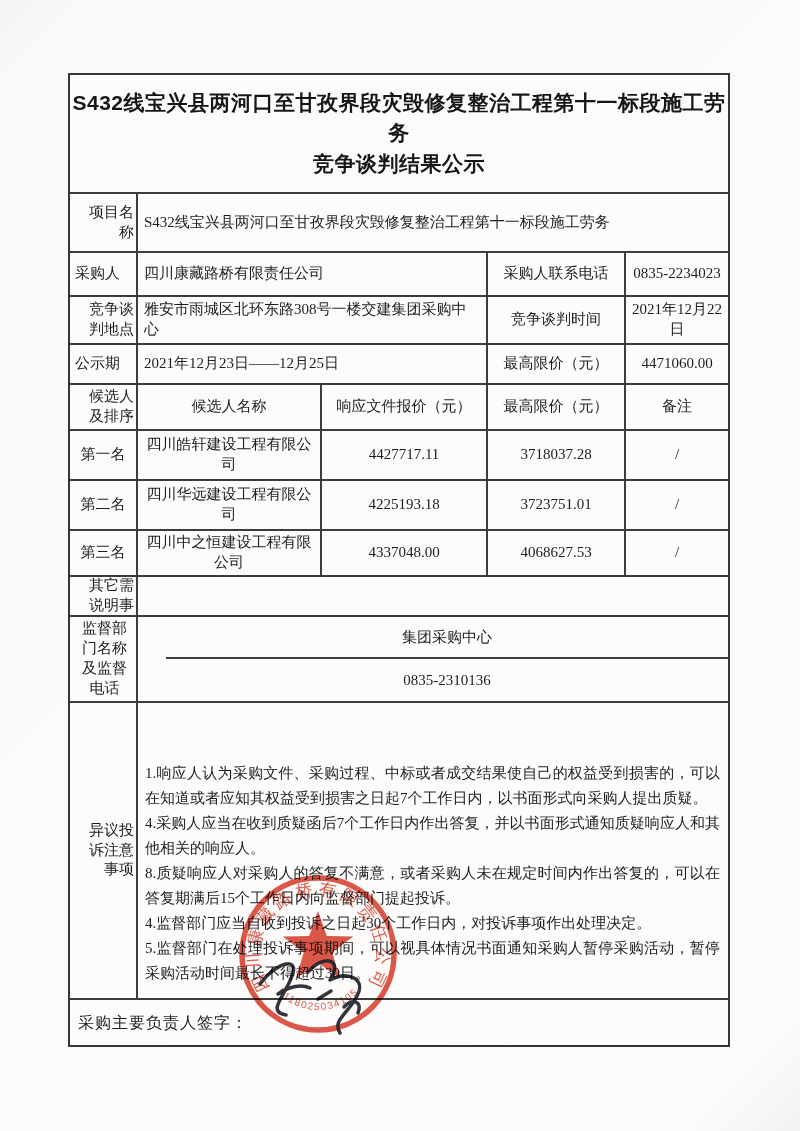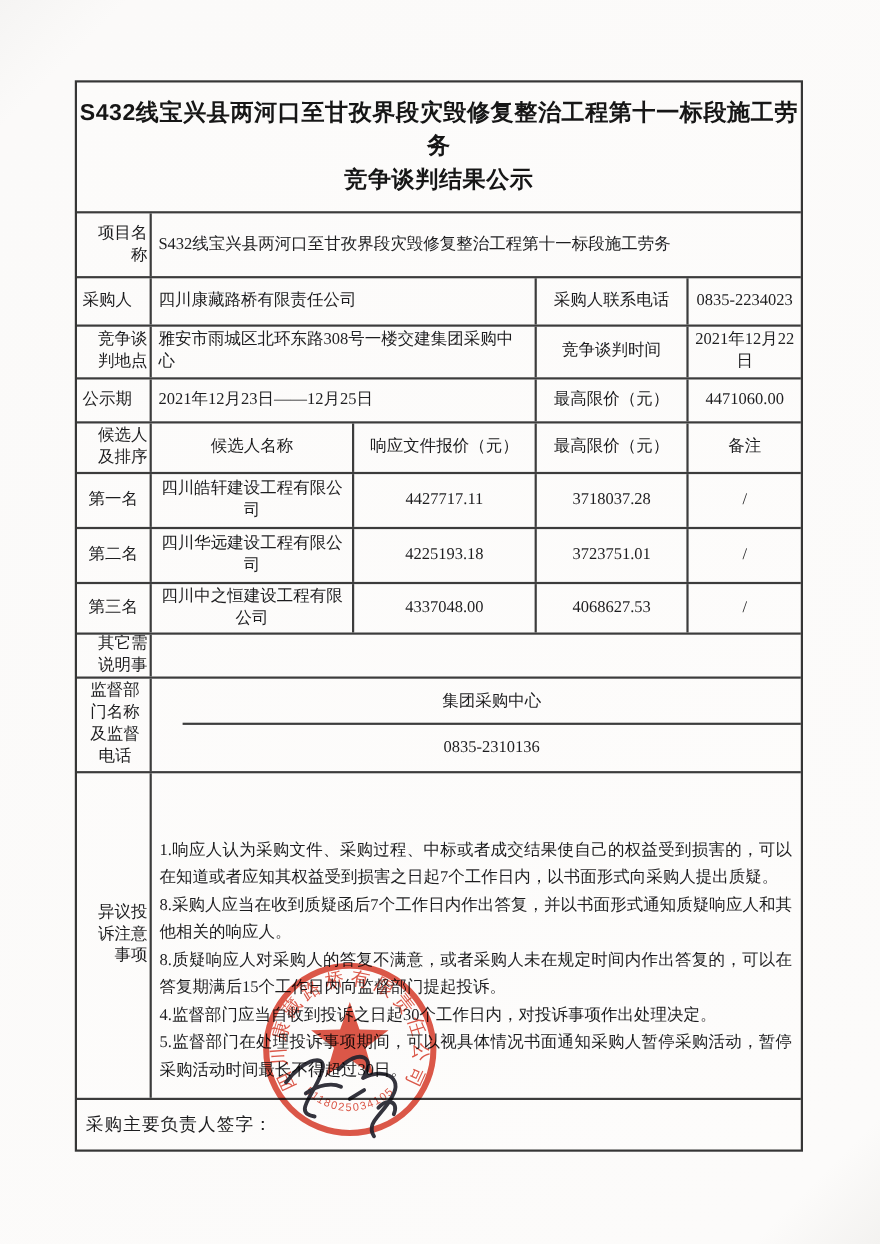--- a/index.html
+++ b/index.html
@@ -145,21 +145,21 @@
       <div class="supstack">
         <div class="sub sub1">集团采购中心</div>
         <div class="sub sub2">0835-2310136</div>
       </div>
     </div>
 
     <div class="row objrow">
       <div class="cell c1 labelcell">异议投诉注意事项</div>
       <div class="objcell">
         <p>1.响应人认为采购文件、采购过程、中标或者成交结果使自己的权益受到损害的，可以在知道或者应知其权益受到损害之日起7个工作日内，以书面形式向采购人提出质疑。</p>
-        <p>8.采购人应当在收到质疑函后7个工作日内作出答复，并以书面形式通知质疑响应人和其他相关的响应人。</p>
+        <p>4.采购人应当在收到质疑函后7个工作日内作出答复，并以书面形式通知质疑响应人和其他相关的响应人。</p>
         <p>8.质疑响应人对采购人的答复不满意，或者采购人未在规定时间内作出答复的，可以在答复期满后15个工作日内向监督部门提起投诉。</p>
         <p>4.监督部门应当自收到投诉之日起30个工作日内，对投诉事项作出处理决定。</p>
         <p>5.监督部门在处理投诉事项期间，可以视具体情况书面通知采购人暂停采购活动，暂停采购活动时间最长不得超过30日。</p>
       </div>
     </div>
 
     <div class="row signrow">
       <div class="cell" style="flex:1">采购主要负责人签字：</div>
     </div>
 

